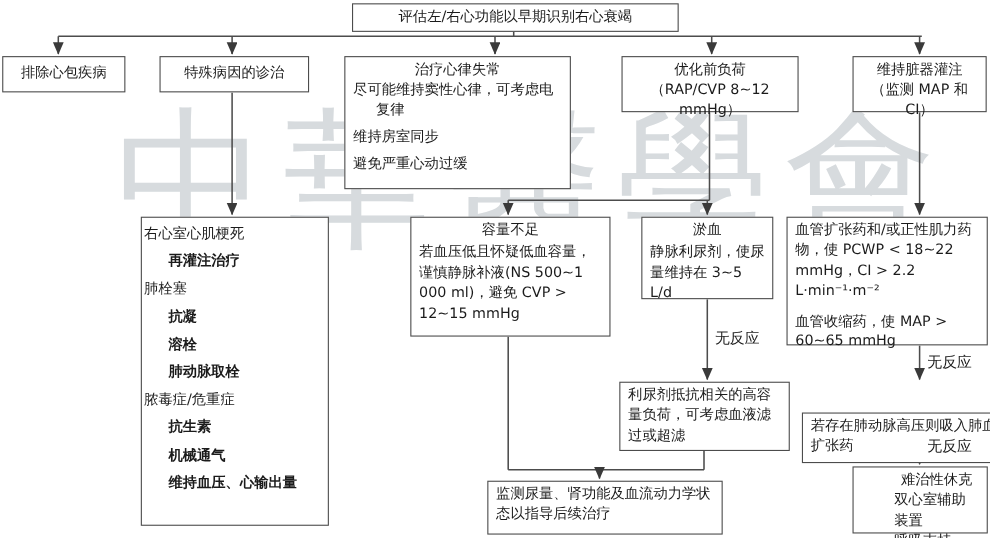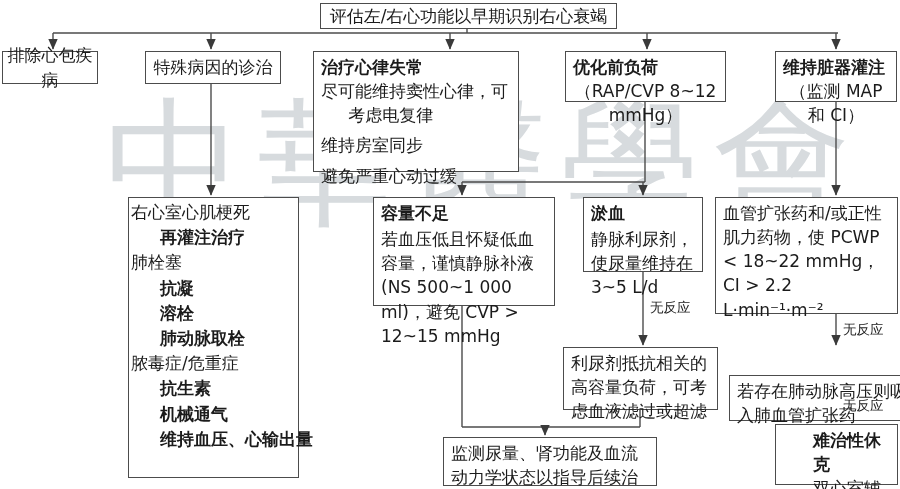--- a/index.html
+++ b/index.html
@@ -8,24 +8,24 @@
     font-family:"DejaVu Sans","Liberation Sans",sans-serif;color:#1b1b1b;
   }
   .watermark{
     position:absolute;left:105px;top:72px;z-index:0;
     font-size:138px;letter-spacing:14px;color:#d7dbde;white-space:nowrap;
     font-family:"DejaVu Serif","Liberation Serif",serif;user-select:none;
   }
   svg.wires{position:absolute;left:0;top:0;z-index:1;}
   .box{
     position:absolute;z-index:2;background:#ffffff;box-sizing:border-box;
-    border:1.5px solid #4c4c4c;font-size:17px;line-height:1.42;
+    border:1.5px solid #4c4c4c;font-size:13px;line-height:1.42;
   }
   .vcenter{display:flex;align-items:center;justify-content:center;text-align:center;}
-  .ttl{font-weight:bold;text-align:left;}
+  .ttl{font-weight:normal;text-align:center;}
   .pad{padding:3px 7px 4px 7px;}
   .hang{padding-left:1.6em;text-indent:-1.6em;}
   .list .li{height:25.2px;line-height:25.2px;white-space:nowrap;}
   .list .in1{padding-left:1.7em;font-weight:bold;}
   .freelabel{
     position:absolute;z-index:2;font-size:13.5px;white-space:nowrap;
   }
   .gap{height:9px;}
 </style>
 </head>
@@ -66,21 +66,21 @@
 
       <path d="M462,306 V427 M640,410 V427 M462,427 H640"></path>
       <line x1="545" y1="427" x2="545" y2="435" marker-end="url(#ah)"></line>
     </g>
   </svg>
 
   <div class="box vcenter" style="left:320px;top:3px;width:297px;height:26px;">
     <span>评估左/右心功能以早期识别右心衰竭</span>
   </div>
 
-  <div class="box vcenter" style="left:2px;top:51px;width:96px;height:33px;justify-content:flex-end;">
+  <div class="box vcenter" style="left:2px;top:51px;width:112px;height:33px;">
     <span>排除心包疾病</span>
   </div>
 
   <div class="box vcenter" style="left:145px;top:51px;width:136px;height:33px;">
     <span>特殊病因的诊治</span>
   </div>
 
   <div class="box pad" style="left:313px;top:51px;width:206px;height:121px;">
     <div class="ttl">治疗心律失常</div>
     <div class="hang">尽可能维持窦性心律，可考虑电复律</div>
@@ -117,20 +117,21 @@
   </div>
 
   <div class="box pad" style="left:583px;top:197px;width:120px;height:75px;">
     <div class="ttl">淤血</div>
     <div style="margin-top:2px;">静脉利尿剂，使尿量维持在 3~5 L/d</div>
   </div>
 
   <div class="box pad" style="left:715px;top:197px;width:183px;height:117px;">
     <div>血管扩张药和/或正性肌力药物，使 PCWP &lt; 18~22 mmHg，CI &gt; 2.2 L·min⁻¹·m⁻²</div>
     <div class="gap"></div>
+    <div>血管收缩药，使 MAP &gt; 60~65 mmHg</div>
   </div>
 
   <div class="box pad" style="left:563px;top:347px;width:155px;height:63px;">
     <div>利尿剂抵抗相关的高容量负荷，可考虑血液滤过或超滤</div>
   </div>
 
   <div class="box pad" style="left:729px;top:347px;width:200px;height:46px;margin-top:28px;">
     <div>若存在肺动脉高压则吸入肺血管扩张药</div>
   </div>
 

